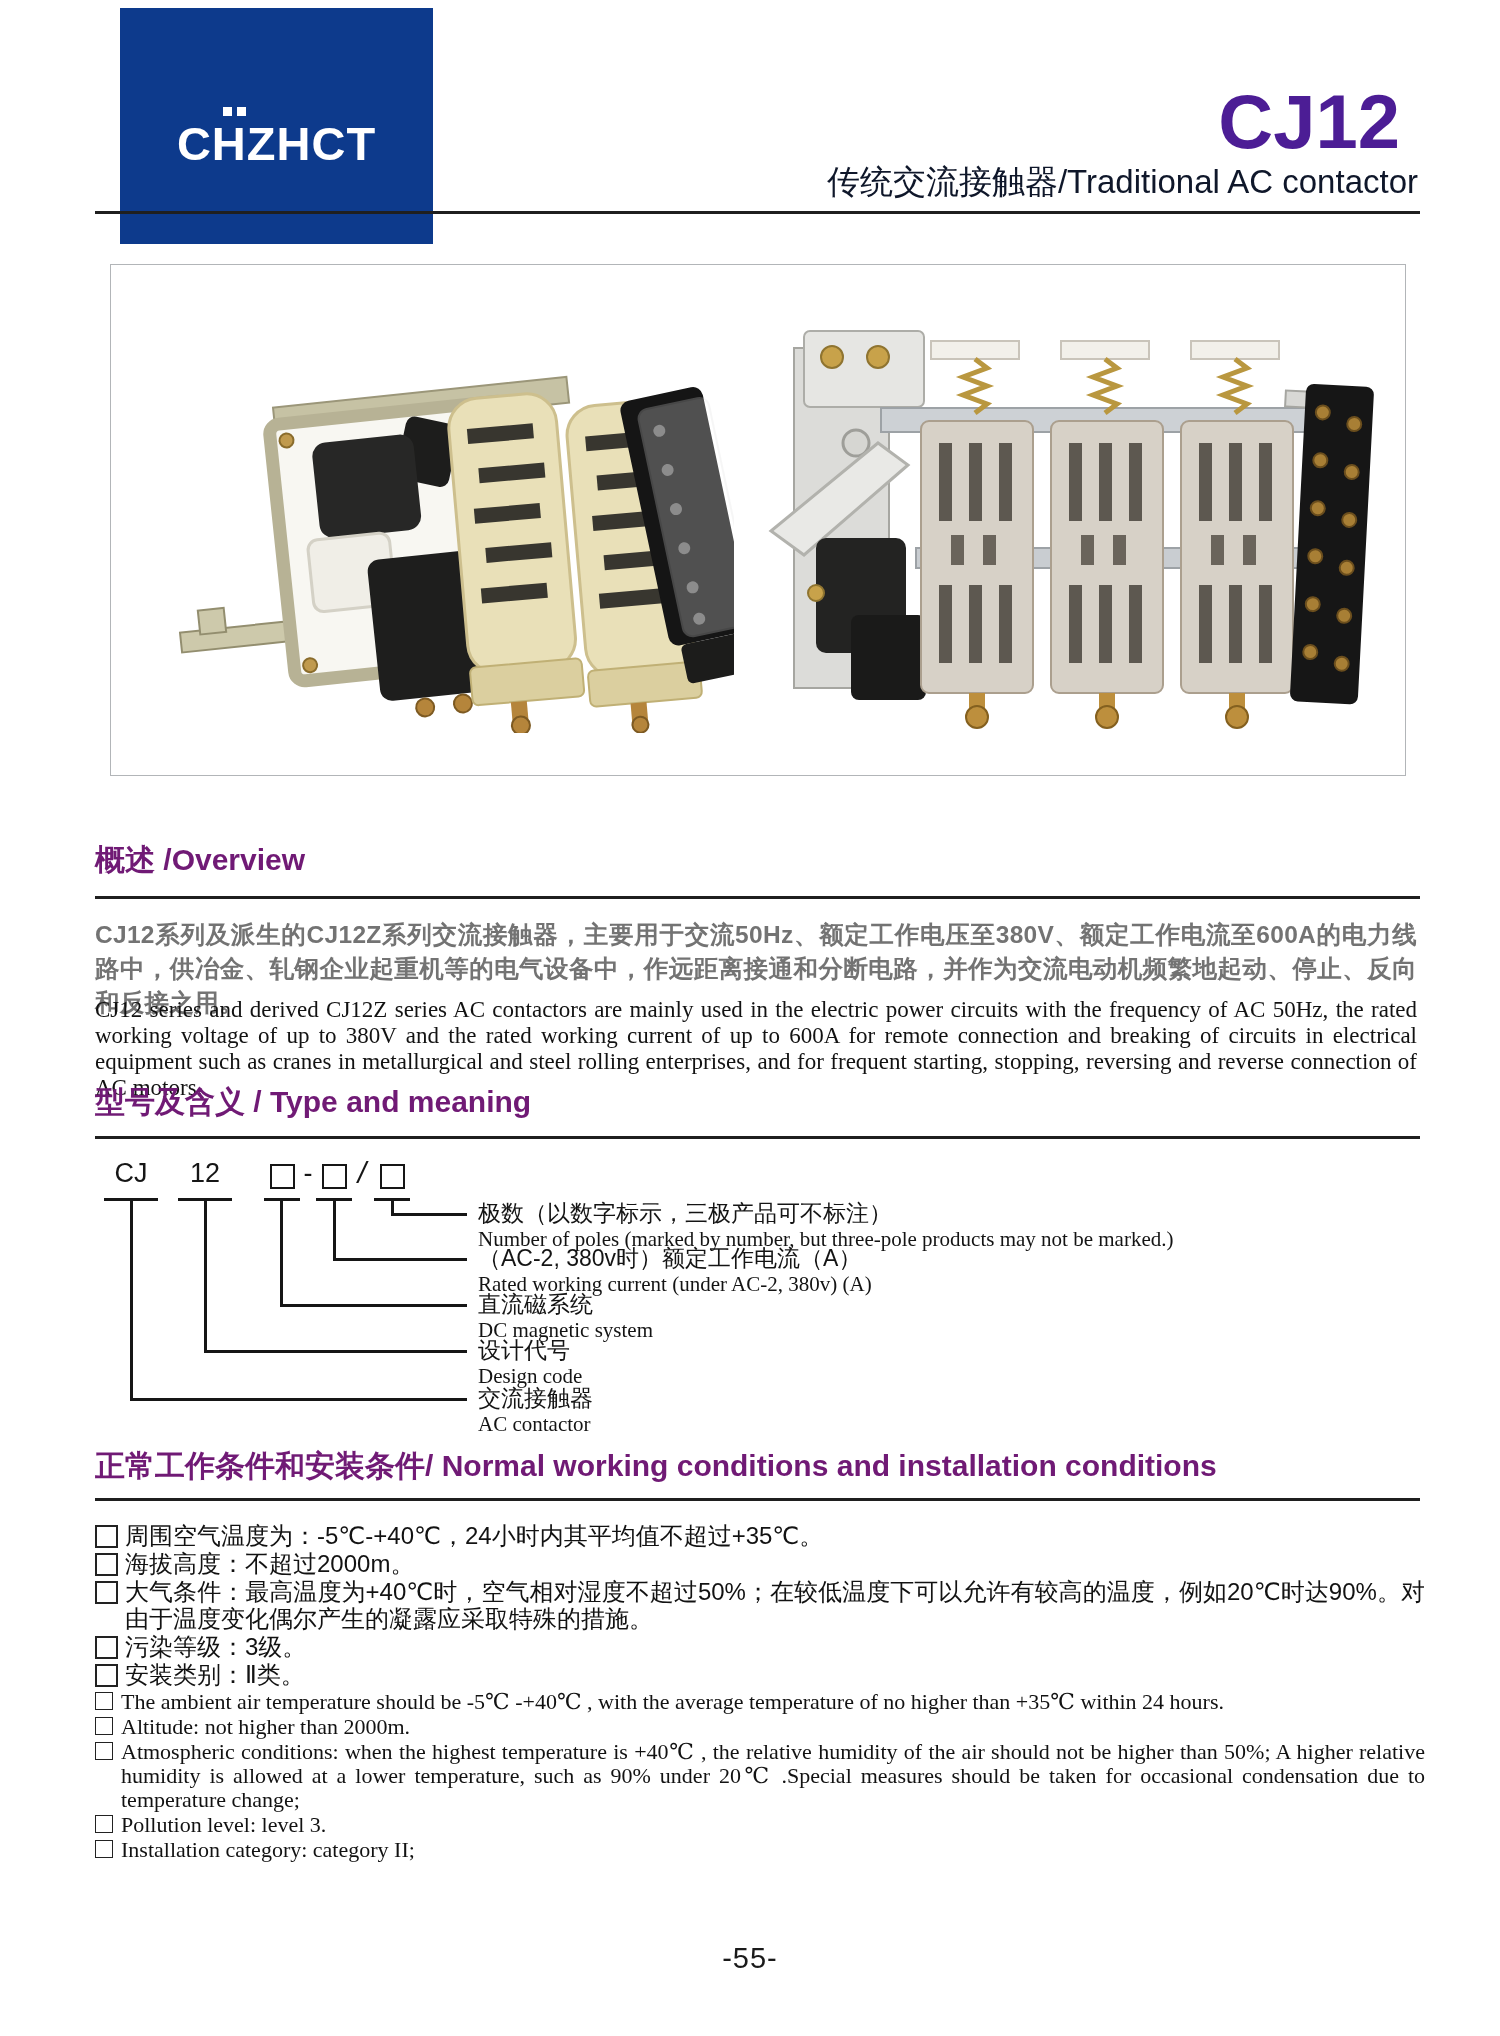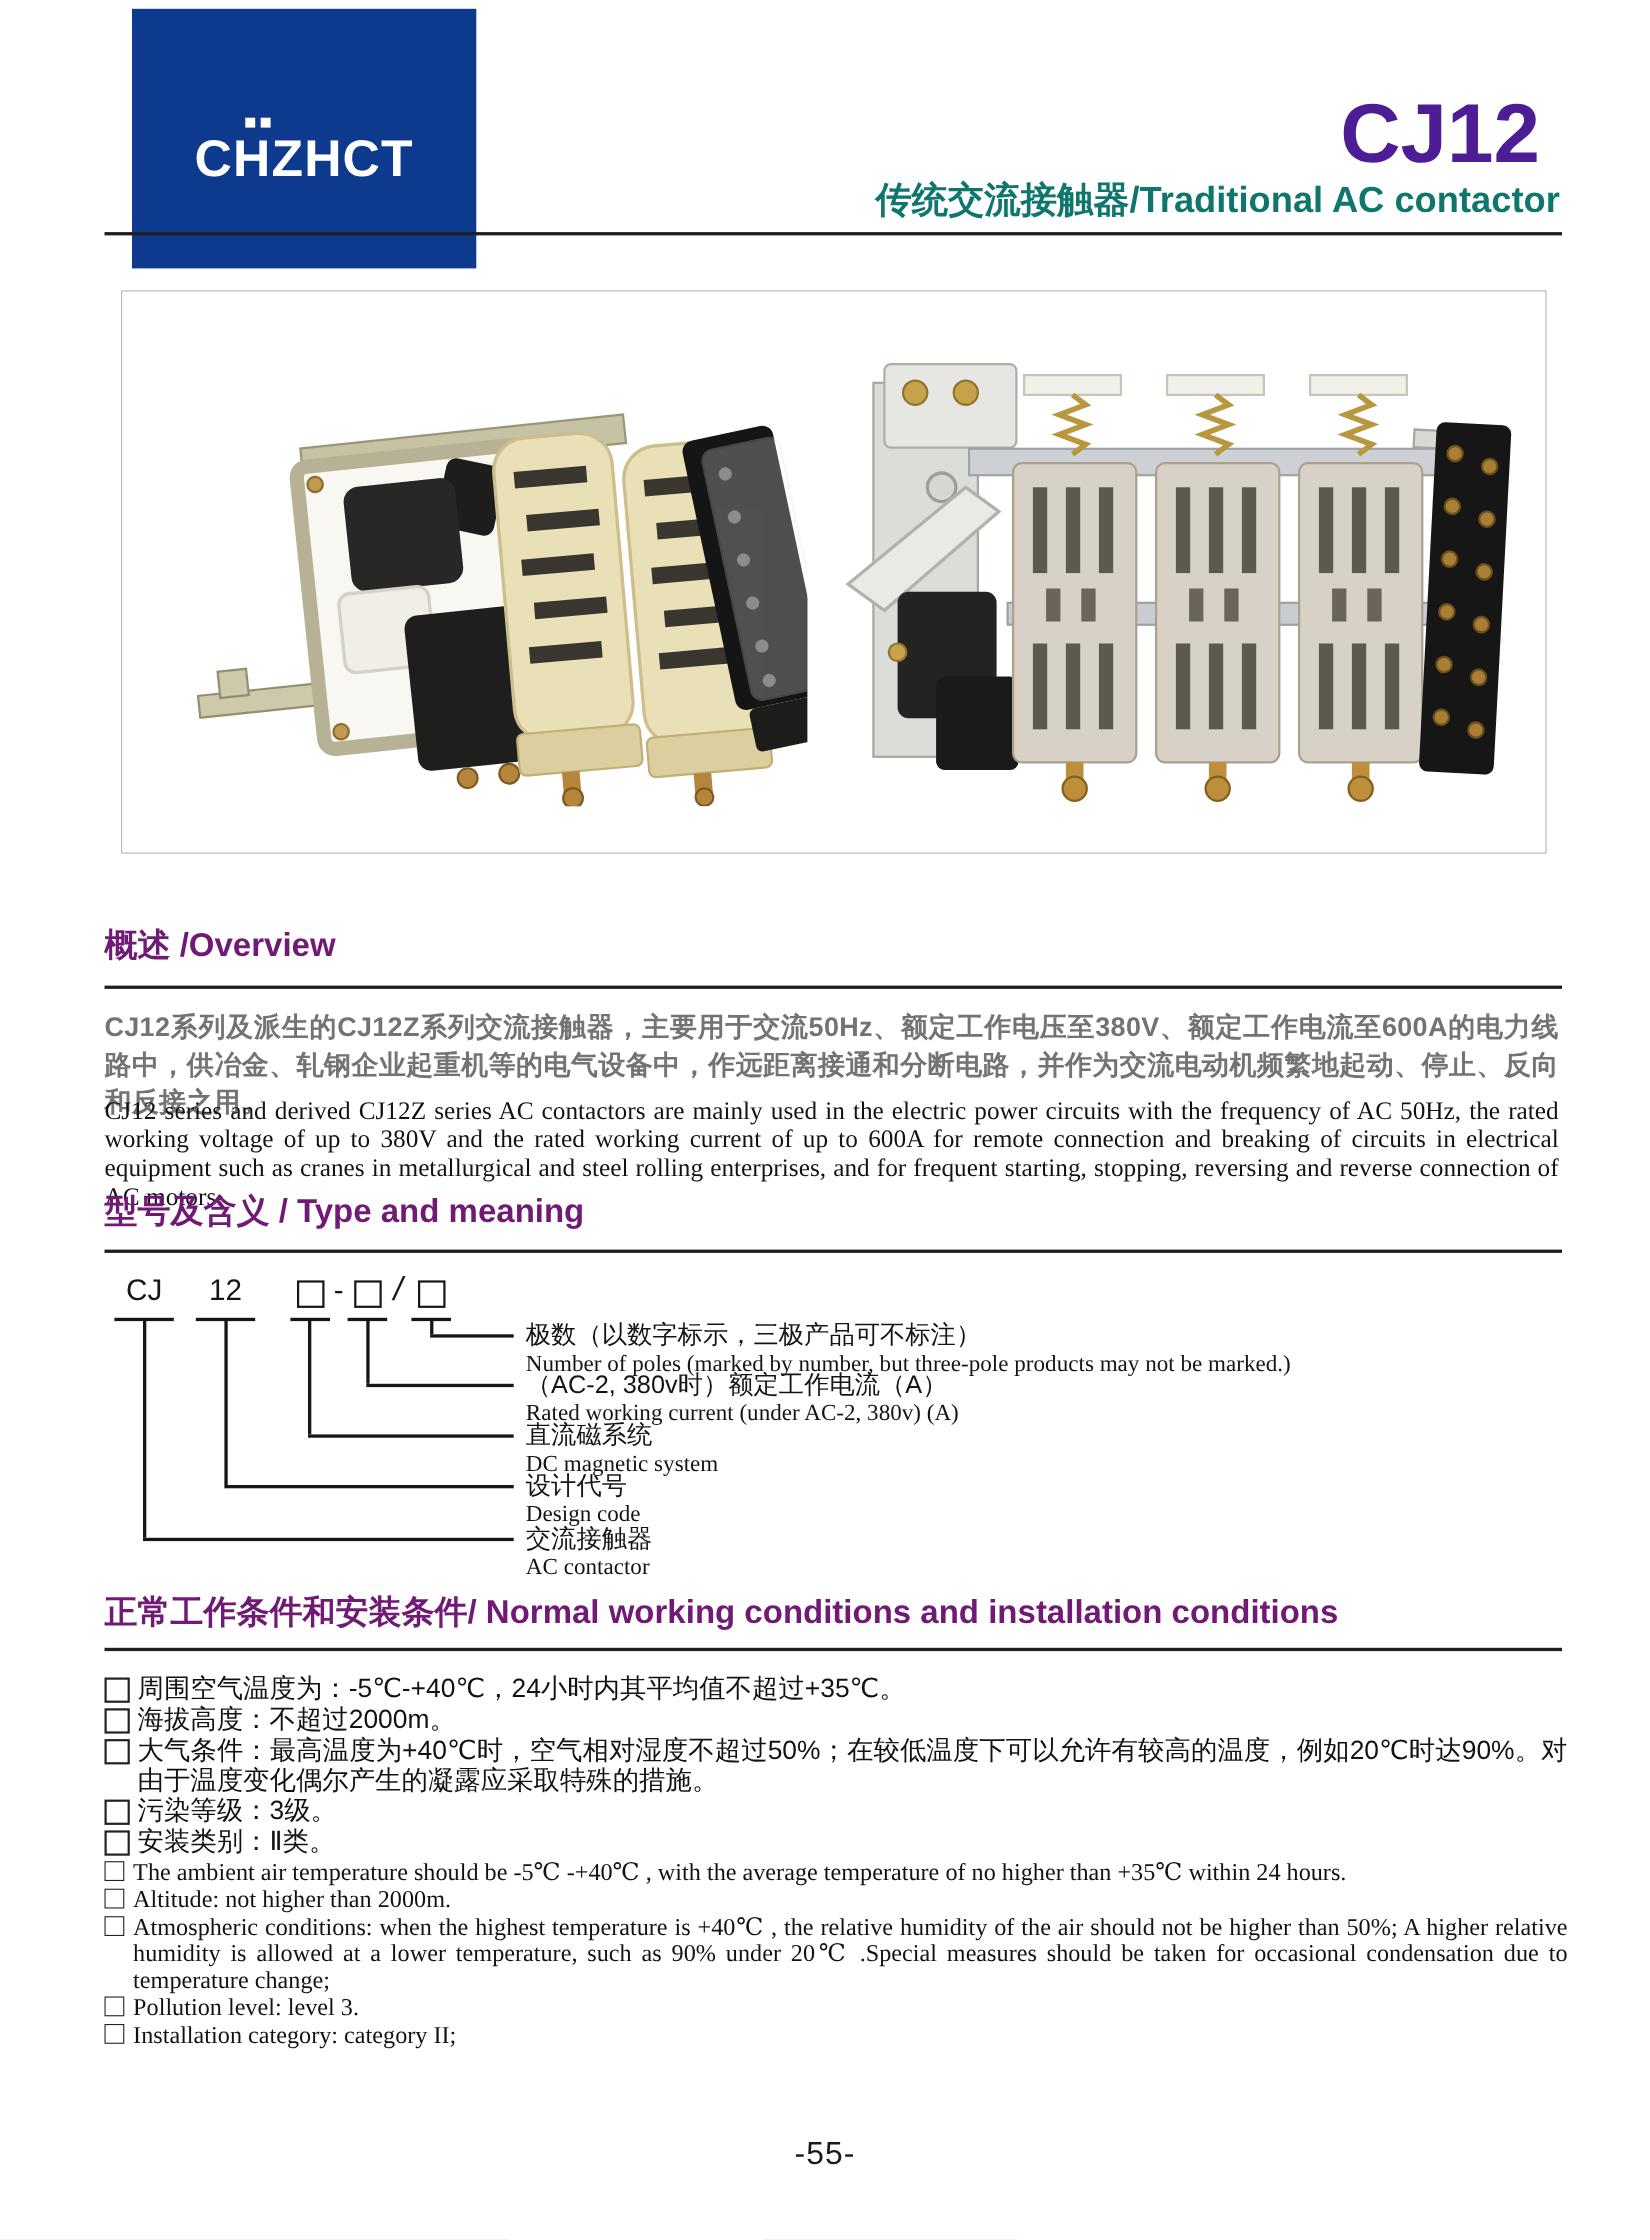--- a/index.html
+++ b/index.html
@@ -6,21 +6,21 @@
   .page{position:relative;width:1500px;height:2036px;background:#ffffff;margin:0 auto;overflow:hidden;
         font-family:"Liberation Sans","DejaVu Sans",sans-serif;color:#111;}
   
   .logo-block{position:absolute;left:120px;top:8px;width:313px;height:236px;background:#0d3a8c;}
   .logo-text{position:absolute;left:0;right:0;top:112px;text-align:center;color:#ffffff;
              font-weight:bold;font-size:47px;letter-spacing:1px;line-height:1;}
   .logo-dot{position:absolute;width:9px;height:9px;background:#ffffff;top:99px;}
   .logo-dot.d1{left:103px}.logo-dot.d2{left:117px}
   .product-code{position:absolute;right:100px;top:84px;font-size:76px;font-weight:bold;
                 color:#4c1d95;line-height:1;letter-spacing:0px;}
-  .subtitle{position:absolute;right:82px;top:162px;font-size:33px;font-weight:bold;color:#0f766e;line-height:1.2;margin-left:23px;}
+  .subtitle{position:absolute;right:82px;top:162px;font-size:33px;font-weight:normal;color:#0f172a;line-height:1.2;margin-left:23px;}
   .rule{position:absolute;left:95px;width:1325px;height:3px;background:#1f1f1f;}
   .rule.header{top:211px;}
   
   .photo-box{position:absolute;left:110px;top:264px;width:1294px;height:510px;border:1px solid #b2b5b8;background:#fff;}
   .photo-left{position:absolute;left:48px;top:48px;}
   .photo-right{position:absolute;left:645px;top:28px;}
   
   .sec-heading{position:absolute;left:95px;font-size:30px;font-weight:bold;color:#701a75;line-height:1.2;}
   .para-cn{position:absolute;left:95px;width:1322px;font-size:24.5px;font-weight:600;line-height:34px;
            text-align:justify;color:#737373;letter-spacing:.3px;}

